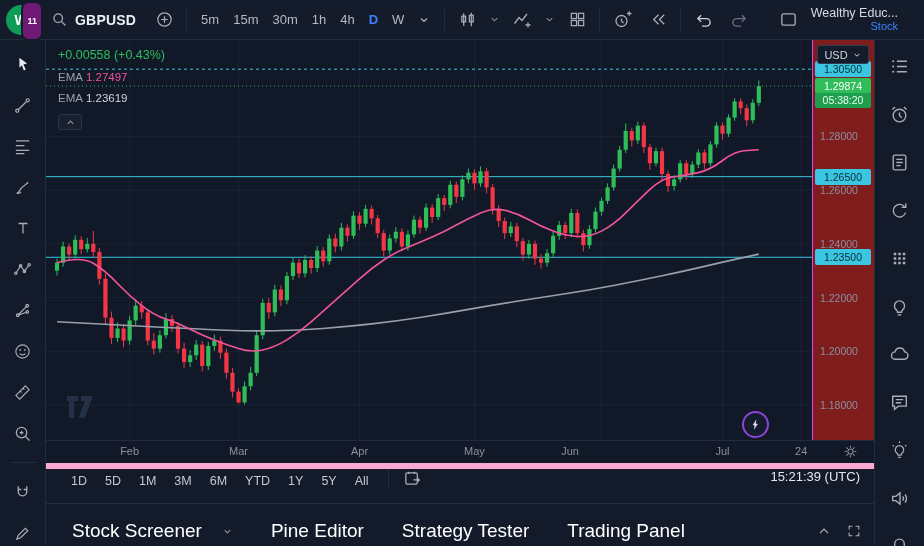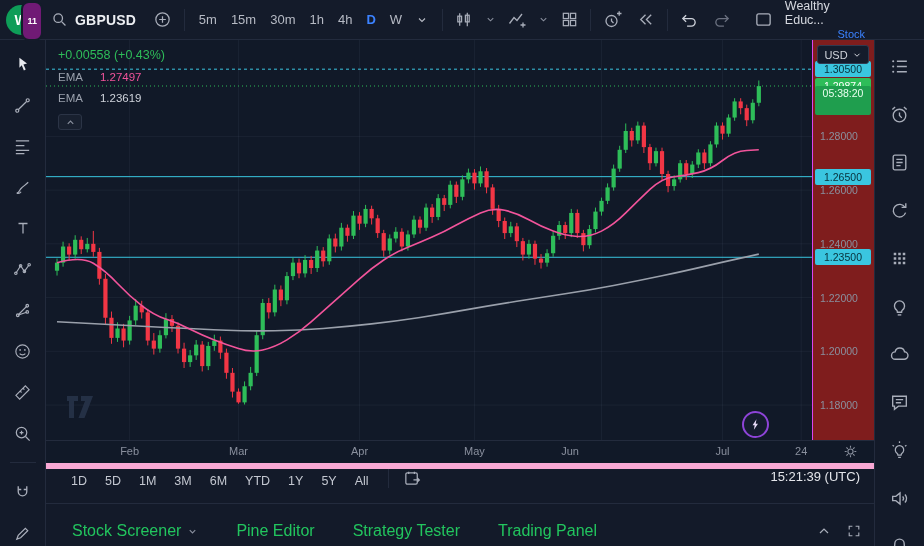--- a/index.html
+++ b/index.html
@@ -17,42 +17,42 @@
     font-weight:bold;border-radius:8px;padding:13px 4px;border:2px solid #141b2a}
   .sym-btn{display:flex;align-items:center;gap:7px;padding:4px 6px;border-radius:4px;cursor:pointer}
   .sym-btn b{font-size:14px;letter-spacing:.2px;color:#eceef2}
   .tb-icon{display:flex;align-items:center;justify-content:center;width:28px;height:28px;border-radius:4px;cursor:pointer;color:#a9aeba}
   .tb-sep{width:1px;height:22px;background:#232b3d;flex:0 0 auto}
   .tf{display:flex;align-items:center;gap:2px}
   .tf span{padding:4px 6px;border-radius:4px;color:#b6bac4;cursor:pointer;font-size:13px}
   .tf span.active{color:#3b82ff;font-weight:bold}
   .caret{color:#8a909e;display:flex;align-items:center;cursor:pointer}
   .grow{flex:1}
-  .layout-title{display:flex;flex-direction:column;align-items:flex-end;line-height:1.15;margin-right:49px}
+  .layout-title{display:flex;flex-direction:column;align-items:flex-end;line-height:1.15;margin-right:16px}
   .layout-title .name{font-size:12.5px;color:#d6d9e0;cursor:pointer}
   .layout-title .save{font-size:11px;color:#3b82ff;cursor:pointer}
 
   
   .left-rail{grid-column:1;grid-row:2;background:#131a29;border-right:1px solid #232b3d;
     display:flex;flex-direction:column;align-items:center;gap:17px;padding-top:12px}
   .rail-btn{width:28px;height:24px;display:flex;align-items:center;justify-content:center;
     color:#a9aeba;cursor:pointer;border-radius:4px}
   .rail-div{width:26px;height:1px;background:#232b3d}
   .right-rail{grid-column:3;grid-row:2;background:#131a29;border-left:1px solid #232b3d;
     display:flex;flex-direction:column;align-items:center;gap:24px;padding-top:14px}
 
   
   .main{grid-column:2;grid-row:2;display:grid;grid-template-columns:1fr 62px;
     grid-template-rows:400px 23px 40px 1fr;background:#111928}
   .chart-area{grid-column:1;grid-row:1;position:relative;cursor:crosshair;overflow:hidden}
   .chart-area svg.plot{position:absolute;left:0;top:0}
 
   .legend{position:absolute;left:12px;top:8px;z-index:5}
   .legend .chg{color:#2ebd59;font-size:12.5px}
-  .ind{display:flex;gap:17px;font-size:11.5px;margin-top:9px;align-items:flex-end}
+  .ind{display:flex;gap:3px;font-size:11.5px;margin-top:9px;align-items:flex-end}
   .ind .lab{color:#9aa0ac}
   .ind .val.pink{color:#f2549b}
   .ind .val.white{color:#cfd3db}
   .collapse-btn{margin-top:10px;width:24px;height:16px;border:1px solid #2b3446;border-radius:3px;
     background:#18202f;color:#8a909e;display:flex;align-items:center;justify-content:center;cursor:pointer}
 
   .watermark{position:absolute;left:20px;bottom:20px;opacity:.9}
   .lightning{position:absolute;left:696px;top:371px;width:27px;height:27px;border-radius:50%;
     border:2px solid #8e44d8;background:#151c2e;display:flex;align-items:center;justify-content:center;cursor:pointer;z-index:5}
 
@@ -76,21 +76,21 @@
   .range-bar{grid-column:1/3;grid-row:3;display:flex;align-items:flex-start;background:#131a29;
     border-top:6px solid #f9a8d4;padding:0 10px 0 16px}
   .range-btn{background:none;border:0;color:#c3c7d0;font-size:12.5px;padding:5px 9px;border-radius:4px;cursor:pointer;font-family:inherit}
   .goto-date{margin-left:10px;padding-left:14px;border-left:1px solid #232b3d;color:#a9aeba;
     display:flex;align-items:center;cursor:pointer}
   .clock{margin-left:auto;font-size:13px;color:#e4e6eb;padding-right:4px}
 
   
   .footer{grid-column:1/3;grid-row:4;display:flex;align-items:center;gap:38px;background:#131a29;
     border-top:1px solid #232b3d;padding:0 12px 0 26px}
-  .ftab{display:flex;align-items:center;gap:6px;font-size:16px;color:#22c55e;cursor:pointer;white-space:nowrap}
+  .ftab{display:flex;align-items:center;gap:20px;font-size:19px;color:#ffffff;cursor:pointer;white-space:nowrap}
   .footer-right{margin-left:auto;display:flex;align-items:center;gap:14px;color:#a9aeba}
   .footer-right .fr-btn{cursor:pointer;display:flex;align-items:center}
 
   svg.ic{display:block}
 </style>
 </head>
 <body>
 
 <div class="app">
 
@@ -588,21 +588,21 @@
           <div class="tick" style="top: 197.844px;">1.24000</div>
           <div class="tick" style="top: 251.585px;">1.22000</div>
           <div class="tick" style="top: 305.327px;">1.20000</div>
           <div class="tick" style="top: 359.068px;">1.18000</div>
         </div>
       <div id="axis-badges">
           <div class="px-badge cyan" style="top: 21.1837px;">1.30500</div>
           <div class="px-badge cyan" style="top: 128.667px;">1.26500</div>
           <div class="px-badge cyan" style="top: 209.279px;">1.23500</div>
           <div class="px-badge green" style="top: 38.0048px;">1.29874</div>
-          <div class="px-badge count" style="top: 46px; height: 29px; line-height: 15px; text-align: center;">05:38:20</div>
+          <div class="px-badge count" style="top: 53px; height: 15px; line-height: 15px; text-align: center;">05:38:20</div>
         </div>
     </div>
 
     <div class="time-axis">
       <div id="time-labels">
           <div class="tlabel" style="left: 83.625px;">Feb</div>
           <div class="tlabel" style="left: 192.525px;">Mar</div>
           <div class="tlabel" style="left: 313.525px;">Apr</div>
           <div class="tlabel" style="left: 428.475px;">May</div>
           <div class="tlabel" style="left: 524px;">Jun</div>

